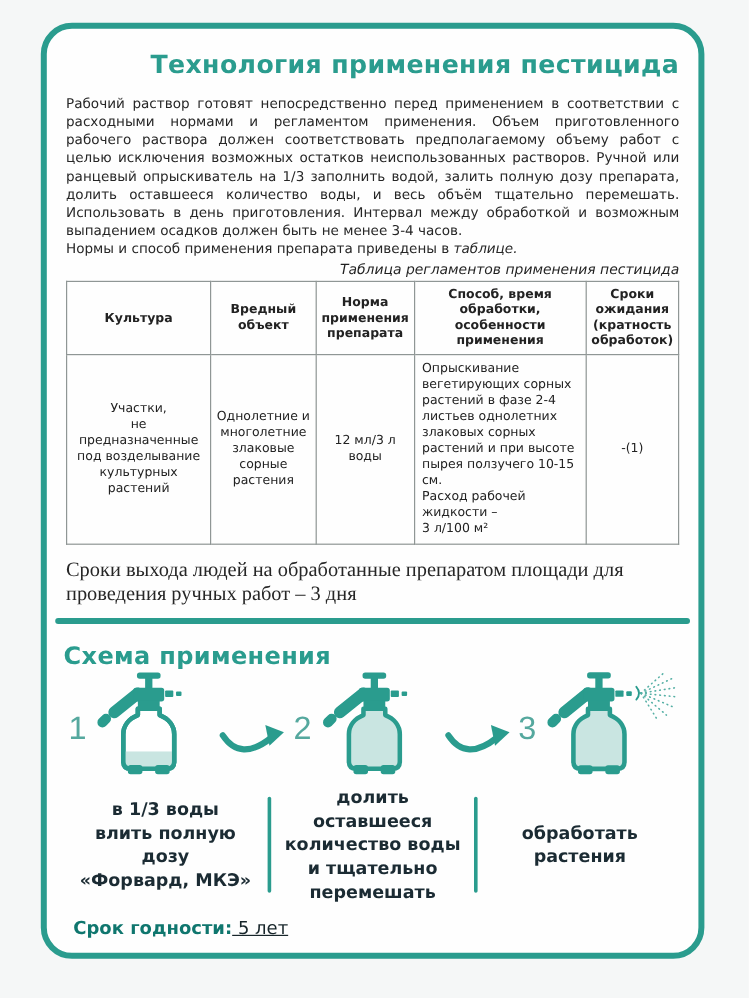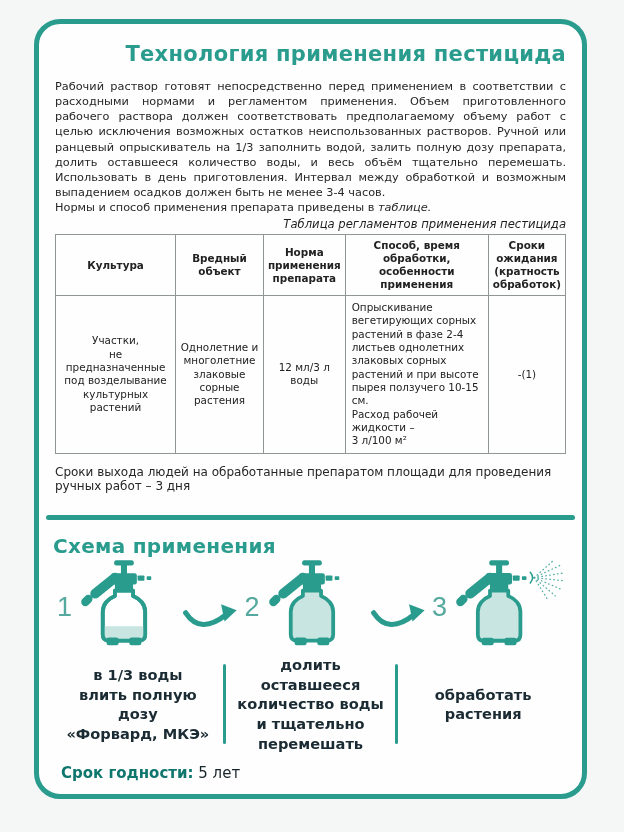--- a/index.html
+++ b/index.html
@@ -63,23 +63,24 @@
   }
   .reg-table th { font-weight: bold; text-align: center; line-height: 1.25; }
   .reg-table td { text-align: center; line-height: 1.28; white-space: pre-line; }
   .reg-table td.method-cell { text-align: left; padding: 5px 6px; }
   .col-culture { width: 24%; }
   .col-pest    { width: 17.5%; }
   .col-rate    { width: 13.5%; }
   .col-method  { width: 30%; }
   .col-wait    { width: 15%; }
   .exit-note {
-    font-size: 12px;
+    font-size: 17px;
     color: #262626;
     margin-top: 11px;
+    font-family: Liberation Serif, serif;
   }
   .spacer { flex: 1; }
   
   .section-divider {
     height: 5px;
     background: #2a9c8e;
     margin: 0 7px;
     border-radius: 3px;
     flex: none;
   }
@@ -127,21 +128,21 @@
   }
   .v-divider {
     width: 3px;
     height: 80px;
     background: #2a9c8e;
     border-radius: 2px;
     flex: none;
   }
   .shelf-line { margin-top: 10px; padding-left: 8px; font-size: 15px; }
   .shelf-label { color: #0f766e; font-weight: bold; }
-  .shelf-value { color: #17252a; }
+  .shelf-value { color: #17252a; text-decoration: underline; }
   .teal { fill: #2a9c8e; }
 </style>
 </head>
 <body>
 
 <div class="frame">
 
   <div class="tech-section">
     <div class="main-title">Технология применения пестицида</div>
 

